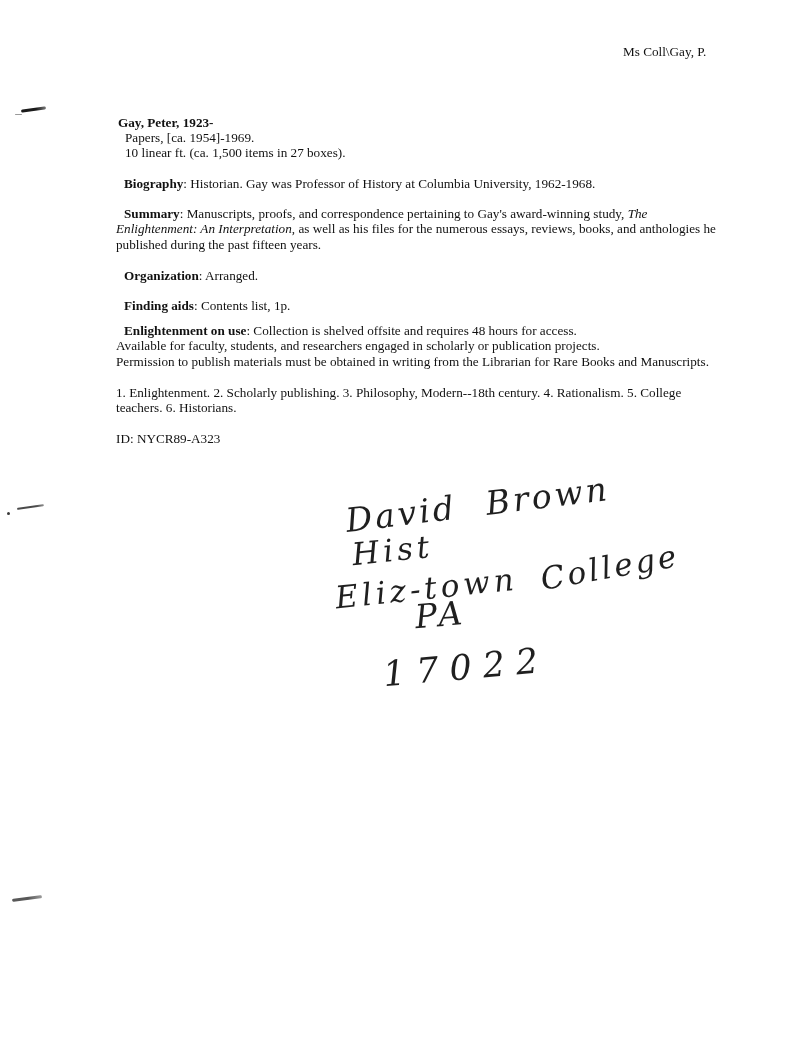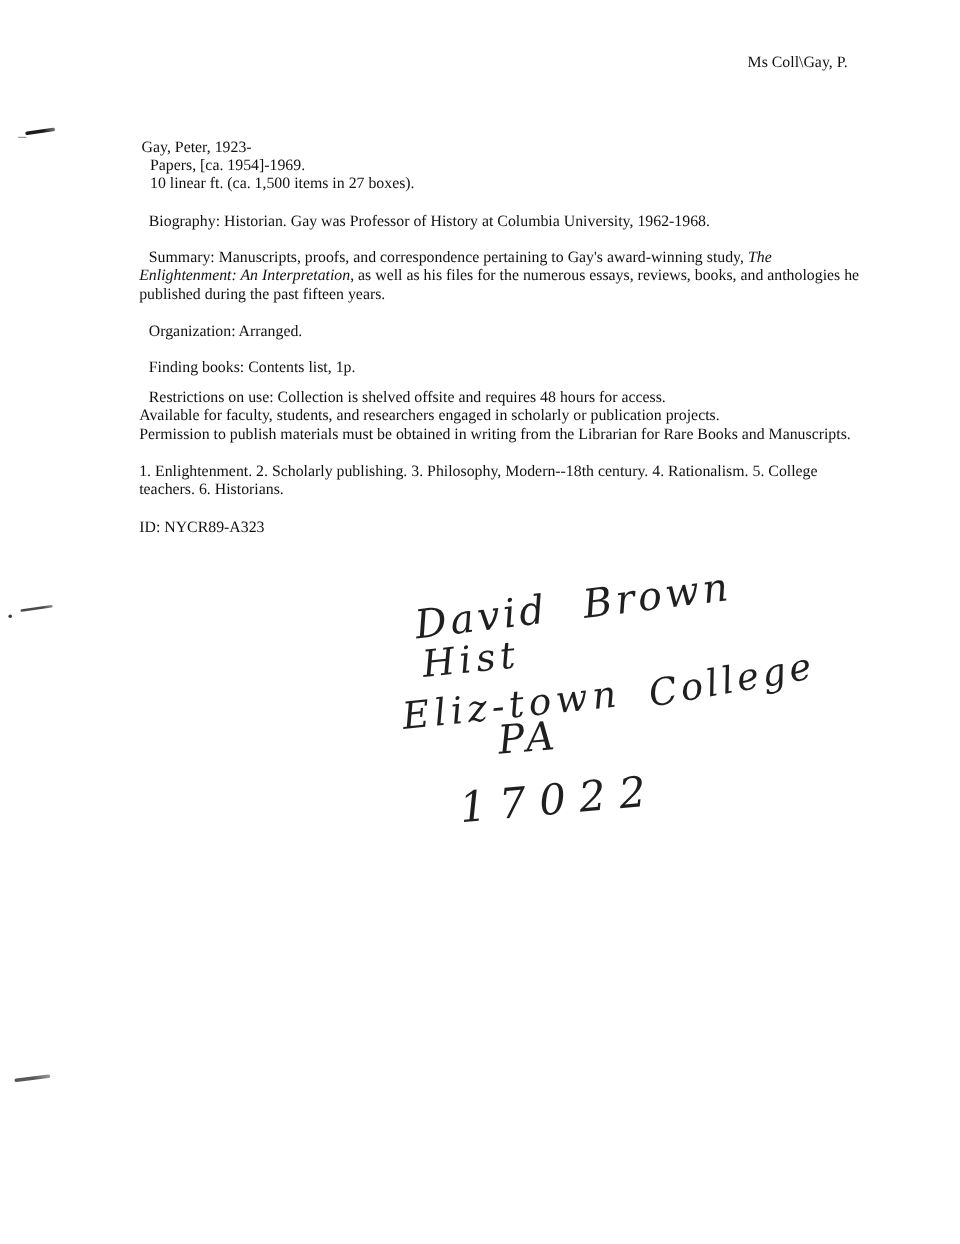--- a/index.html
+++ b/index.html
@@ -3,21 +3,21 @@
 <meta charset="utf-8">
 <style>
   html, body { margin:0; padding:0; background:#ffffff; }
   .page {
     position:relative; width:800px; height:1000px;
     background:#ffffff; overflow:hidden;
     font-family:"Liberation Serif","DejaVu Serif",serif;
     color:#111111; font-size:13.2px; line-height:15.4px;
   }
   .para { position:absolute; left:116px; width:600px; margin:0; }
-  .bold, .label { font-weight:normal; }
+  .bold, .label { font-weight:bold; }
   .nowrap { white-space:nowrap; }
   .ind { text-indent:8px; }
   .pl8 { padding-left:9px; }
   .callnum { position:absolute; left:623px; top:44px; white-space:nowrap; }
 
   
   .hw {
     position:absolute; font-family:"DejaVu Serif",serif; font-style:italic;
     color:#1f1f1f; white-space:nowrap;
   }
@@ -64,24 +64,24 @@
   <div class="para bold nowrap" style="top:115px; padding-left:2px">Gay, Peter, 1923-</div>
   <div class="para nowrap pl8" style="top:130px">Papers, [ca. 1954]-1969.</div>
   <div class="para nowrap pl8" style="top:145px">10 linear ft. (ca. 1,500 items in 27 boxes).</div>
 
   <p class="para ind nowrap" style="top:176px"><span class="label">Biography</span><span>: Historian. Gay was Professor of History at Columbia University, 1962-1968.</span></p>
 
   <p class="para ind" style="top:206px"><span class="label">Summary</span><span>: Manuscripts, proofs, and correspondence pertaining to Gay's award-winning study, </span><em>The Enlightenment:  An Interpretation</em><span>, as well as his files for the numerous essays, reviews, books, and anthologies he published during the past fifteen years.</span></p>
 
   <p class="para ind nowrap" style="top:268px"><span class="label">Organization</span><span>: Arranged.</span></p>
 
-  <p class="para ind nowrap" style="top:298px"><span class="label">Finding books</span><span>: Contents list, 1p.</span></p>
+  <p class="para ind nowrap" style="top:298px"><span class="label">Finding aids</span><span>: Contents list, 1p.</span></p>
 
   <div class="para" style="top:323px">
-    <div class="nowrap" style="text-indent:8px"><span class="label">Restrictions on use</span><span>: Collection is shelved offsite and requires 48 hours for access.</span></div>
+    <div class="nowrap" style="text-indent:8px"><span class="label">Enlightenment on use</span><span>: Collection is shelved offsite and requires 48 hours for access.</span></div>
     <div class="nowrap">Available for faculty, students, and researchers engaged in scholarly or publication projects.</div>
     <div class="nowrap">Permission to publish materials must be obtained in writing from the Librarian for Rare Books and Manuscripts.</div>
   </div>
 
   <p class="para" style="top:385px; width:596px">1. Enlightenment. 2. Scholarly publishing. 3. Philosophy, Modern--18th century. 4. Rationalism. 5. College teachers. 6. Historians.</p>
 
   <div class="para nowrap" style="top:431px">ID: NYCR89-A323</div>
 
   <div>
     <span class="hw hw-name">David Brown</span>

